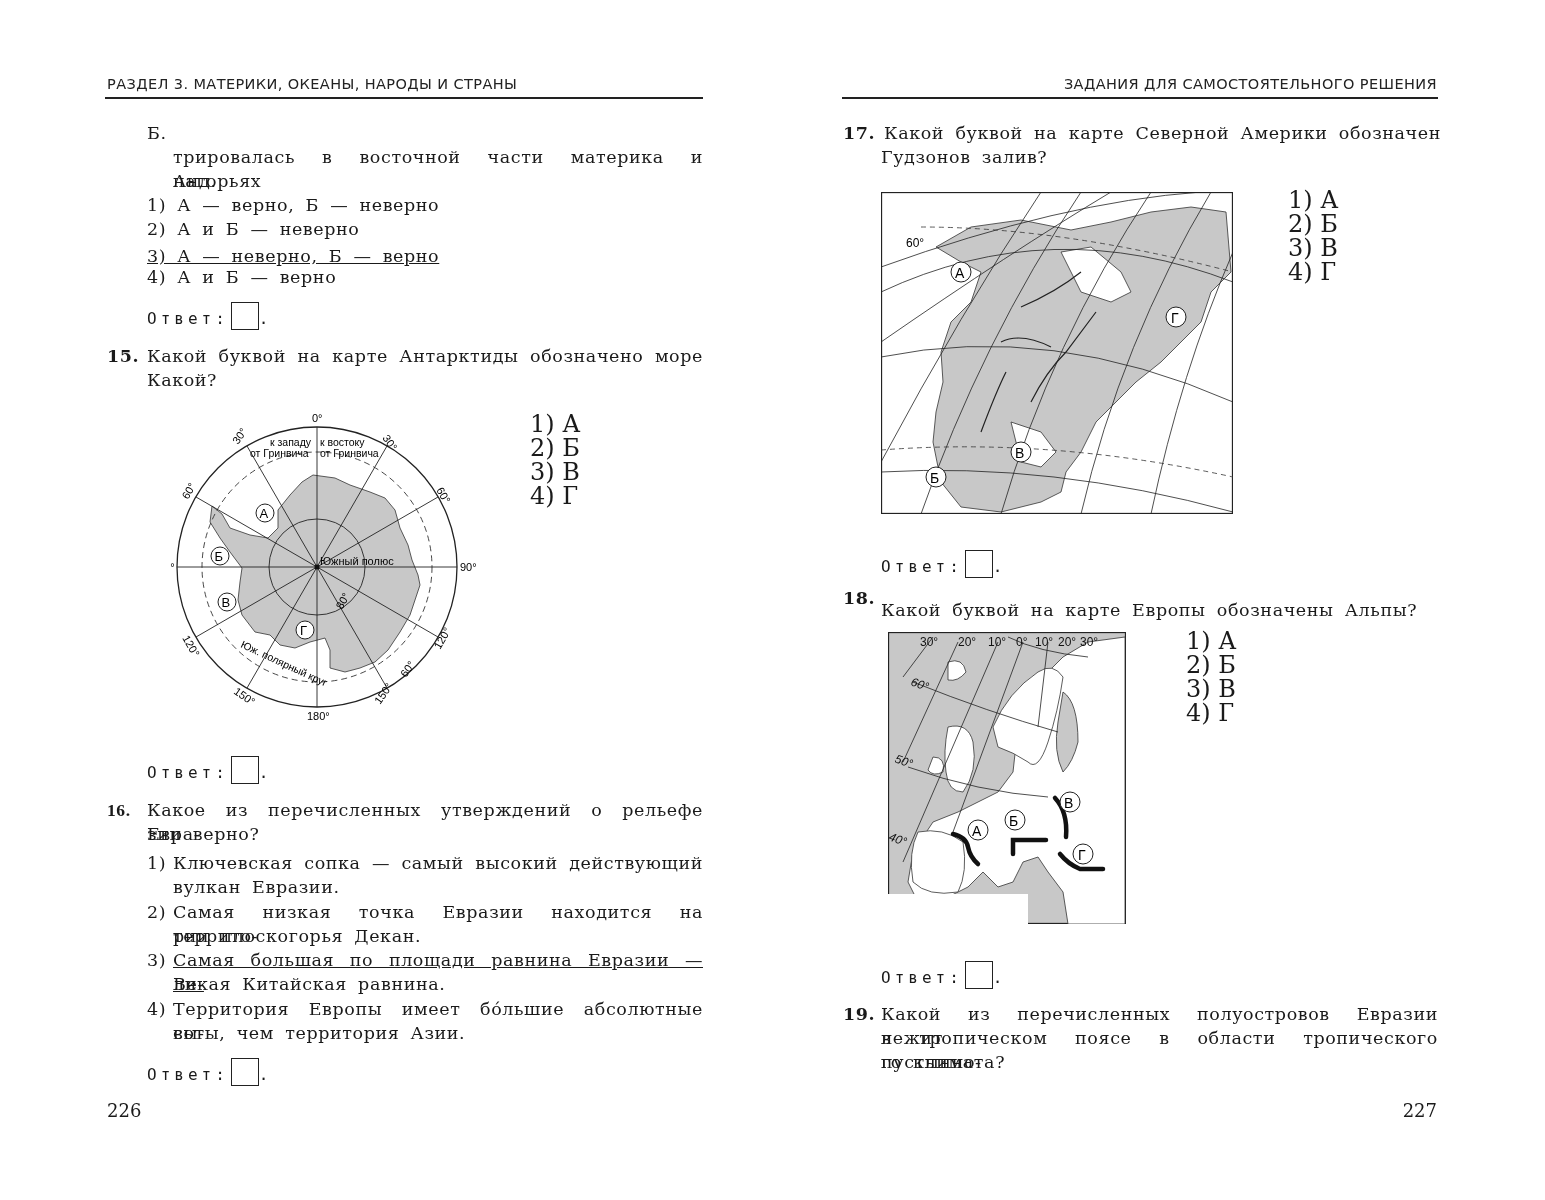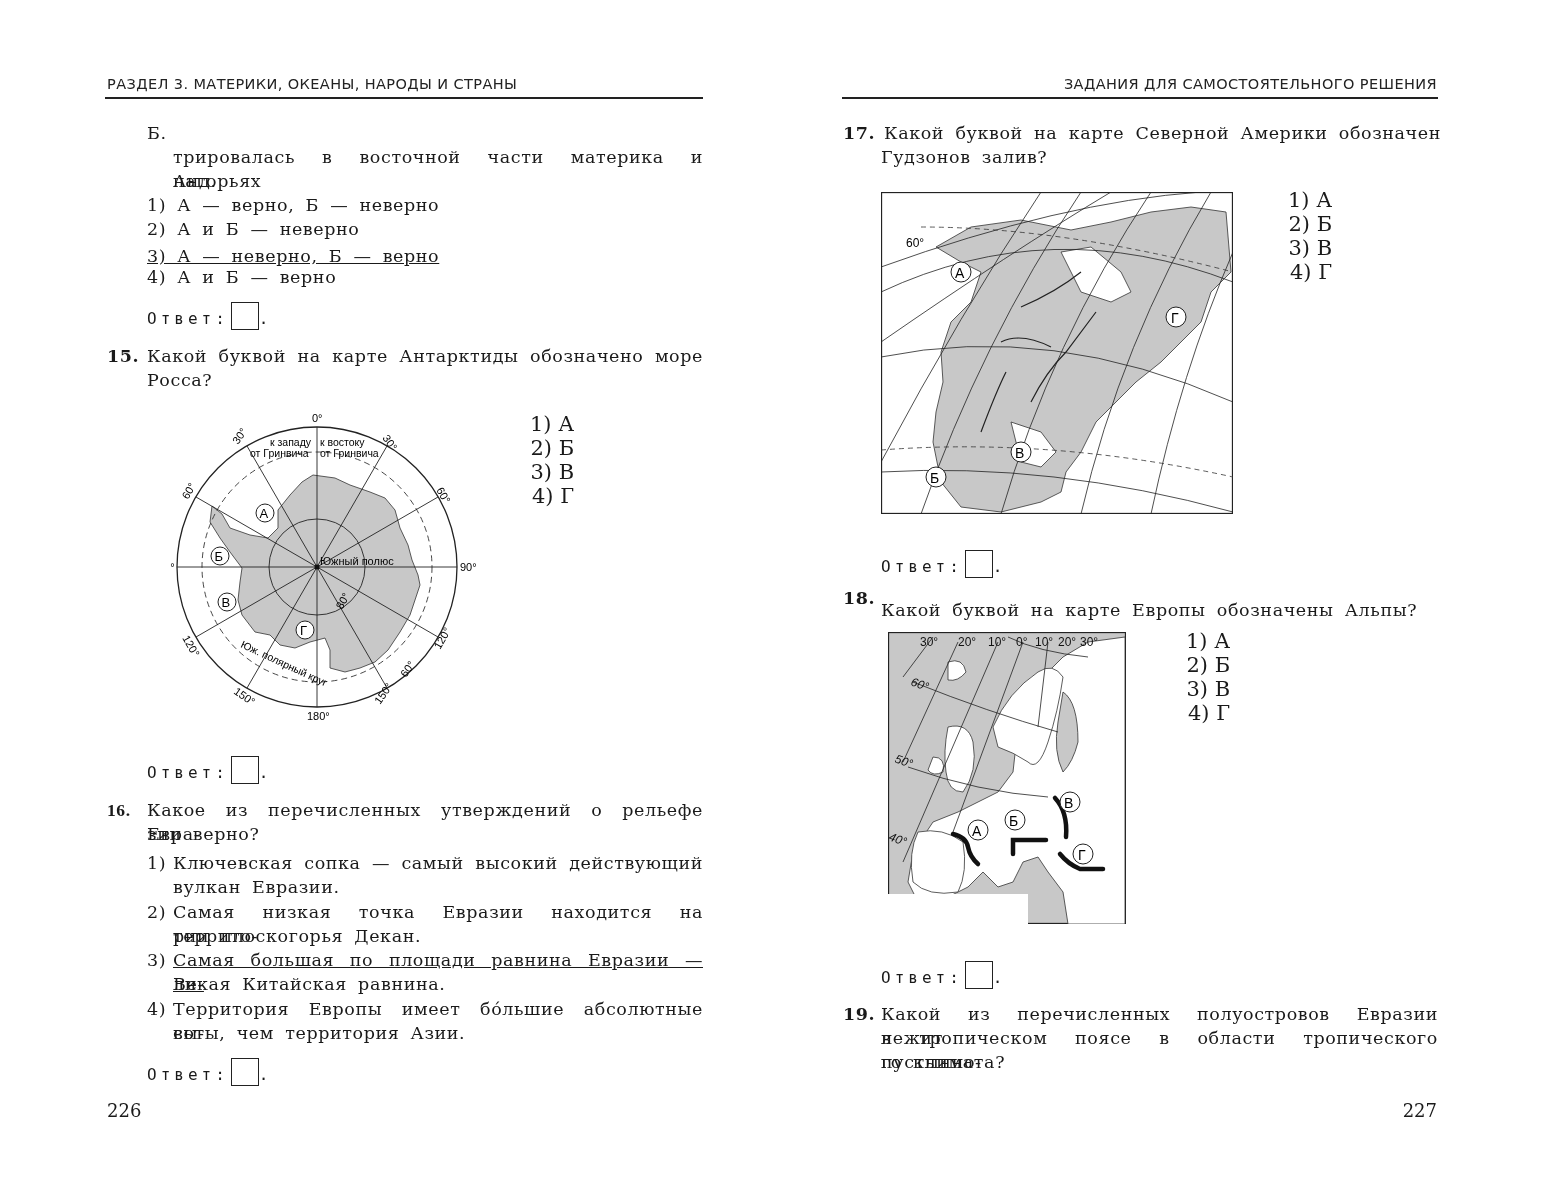--- a/index.html
+++ b/index.html
@@ -6,21 +6,21 @@
   body{width:1545px;height:1200px;position:relative;overflow:hidden;font-family:"DejaVu Serif","Liberation Serif",serif;color:#1a1a1a;}
   .page{position:absolute;top:0;height:1200px;}
   .left{left:0;width:772px;}
   .right{left:772px;width:773px;}
   .running-head{position:absolute;top:76px;font-family:"DejaVu Sans","Liberation Sans",sans-serif;font-size:14.5px;letter-spacing:0.4px;color:#222;}
   .rule{position:absolute;top:97px;height:1.5px;background:#222;}
   .txt{position:absolute;font-size:17.5px;line-height:24px;letter-spacing:0.6px;word-spacing:5px;}
   .qnum{font-weight:bold;}
   .answer{position:absolute;font-family:"DejaVu Sans Mono","Liberation Mono",monospace;font-size:16px;letter-spacing:4px;}
   .box{display:inline-block;width:26px;height:26px;border:1.6px solid #222;vertical-align:-6px;margin-left:2px;}
-  .opts{position:absolute;font-size:21px;line-height:24px;text-align:right;}
+  .opts{position:absolute;font-size:24px;line-height:24px;}
   .folio{position:absolute;top:1100px;font-size:18px;}
   svg text{font-family:"Liberation Sans","DejaVu Sans",sans-serif;}
 </style>
 </head>
 <body>
 
 <div class="page left">
   <div class="running-head" style="left:107px;">РАЗДЕЛ 3. МАТЕРИКИ, ОКЕАНЫ, НАРОДЫ И СТРАНЫ</div>
   <div class="rule" style="left:105px;width:598px;"></div>
 
@@ -30,21 +30,21 @@
   <div class="txt" style="left:147px;top:193px;">1) А — верно, Б — неверно</div>
   <div class="txt" style="left:147px;top:217px;">2) А и Б — неверно</div>
   <div class="txt" style="left:147px;top:244px;text-decoration:underline;">3) А — неверно, Б — верно</div>
   <div class="txt" style="left:147px;top:265px;">4) А и Б — верно</div>
   <div class="answer" style="left:147px;top:302px;">
     <span>Ответ:</span><span class="box"></span>.
   </div>
 
   <div class="txt qnum" style="left:107px;top:344px;">15.</div>
   <div class="txt" style="left:147px;top:344px;width:556px;text-align:justify;text-align-last:justify;">Какой буквой на карте Антарктиды обозначено море</div>
-  <div class="txt" style="left:147px;top:368px;">Росса?</div>
+  <div class="txt" style="left:147px;top:368px;">Какой?</div>
 
   <div style="position:absolute;left:170px;top:410px;width:320px;height:315px;">
     <svg width="320" height="315" viewBox="0 0 320 315">
       <defs>
           <clipPath id="cc">
             <circle cx="147" cy="157" r="140"></circle>
           </clipPath>
         </defs>
       <circle cx="147" cy="157" r="140" fill="#fff" stroke="#222" stroke-width="1.3"></circle>
       <g clip-path="url(#cc)">

